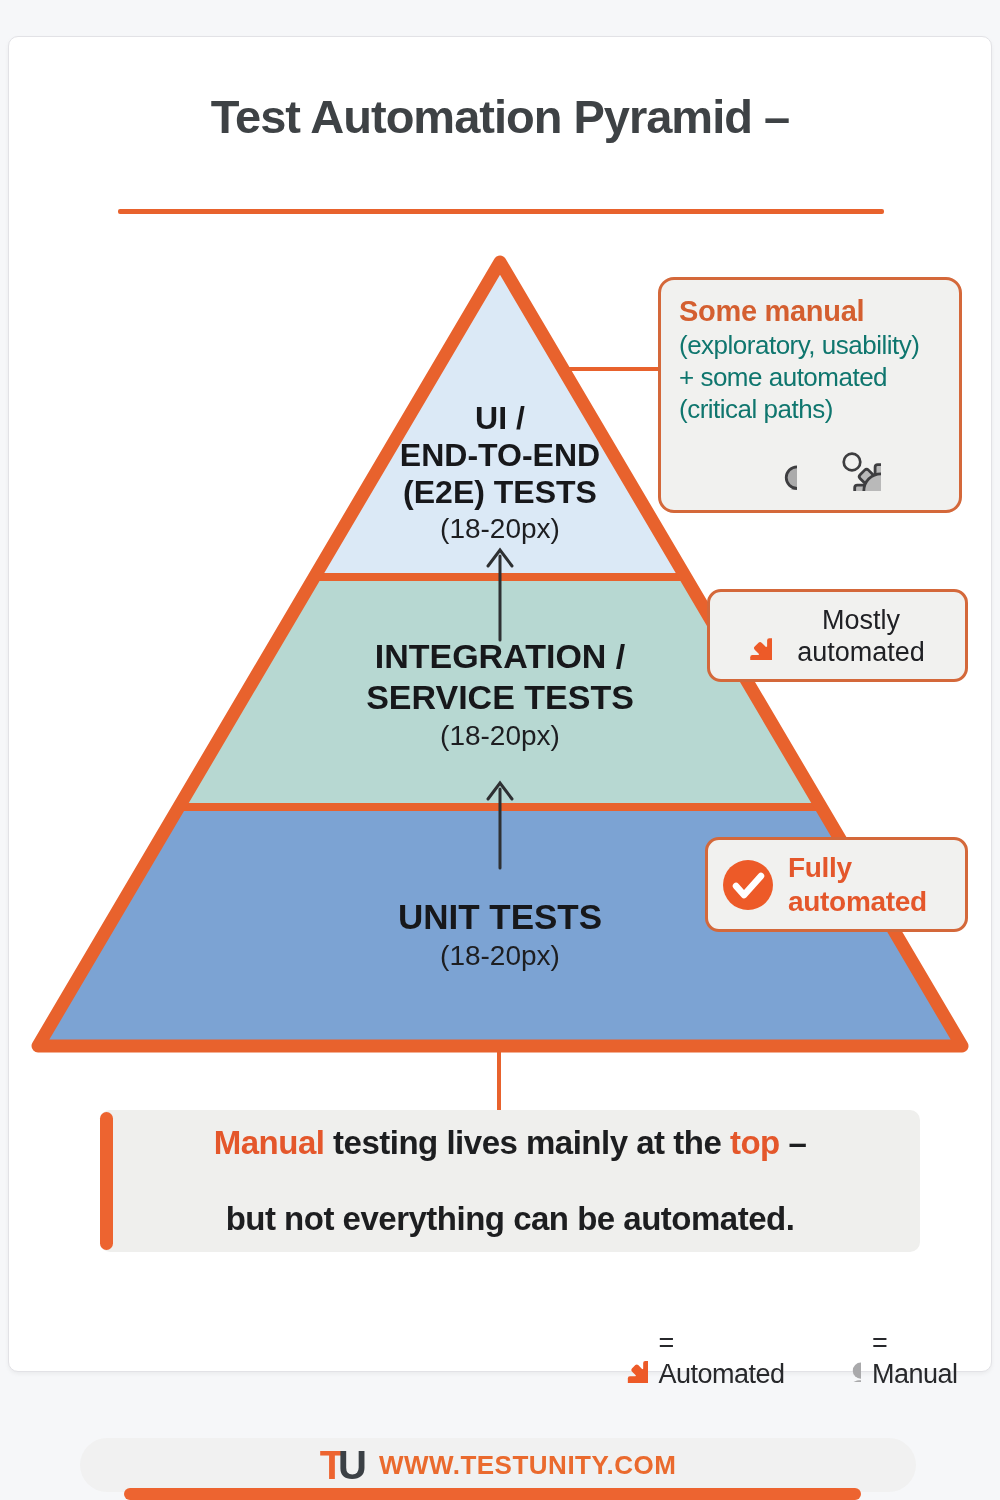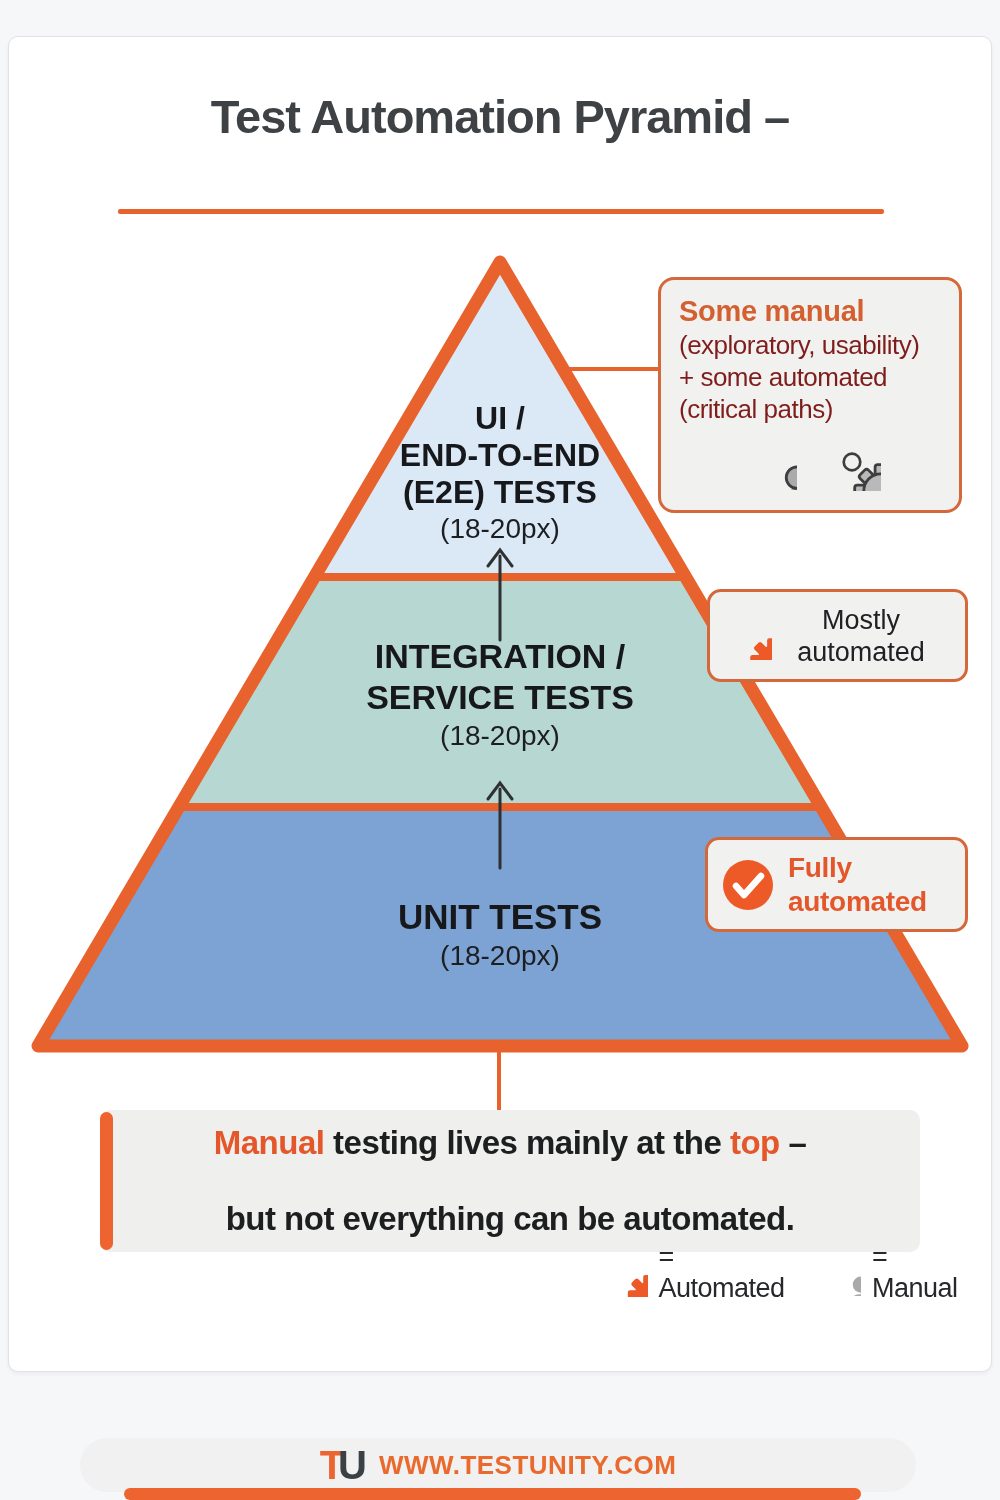--- a/index.html
+++ b/index.html
@@ -40,40 +40,40 @@
   .lvl-bottom { left:290px; top:896px; width:420px; }
   .lvl-bottom .lvl-line { font-size:35px; line-height:42px; }
   .lvl-note { font-size:28px; font-weight:normal; line-height:36px; color:#1d1e21; }
 
   
   .callout {
     background:#f1f1ef; border:3px solid #d4683a; border-radius:16px;
   }
   .co-top { left:658px; top:277px; width:304px; height:236px; padding:14px 16px 10px 18px; }
   .co-top-heading { font-size:29px; font-weight:bold; color:#d45f30; line-height:35px; letter-spacing:-0.3px; }
-  .co-top-line { font-size:26px; color:#7f1d1d; line-height:32px; letter-spacing:-0.5px; white-space:nowrap; }
+  .co-top-line { font-size:26px; color:#0f766e; line-height:32px; letter-spacing:-0.5px; white-space:nowrap; }
   .co-top-icons { display:flex; justify-content:center; align-items:center; gap:26px; margin-top:8px; }
 
   .co-mid { left:707px; top:589px; width:261px; height:93px;
     display:flex; align-items:center; gap:14px; padding:0 12px 0 14px; border-radius:14px;text-align:center; }
   .co-mid-label { font-size:27px; color:#202125; line-height:32px; width:150px; }
 
   .co-bot { left:705px; top:837px; width:263px; height:95px;
     display:flex; align-items:center; gap:12px; padding:0 10px 0 12px; border-radius:14px; }
   .co-bot-label { font-size:28px; font-weight:bold; color:#e4572b; line-height:34px; width:160px; letter-spacing:-0.3px; }
 
   
   .banner { left:100px; top:1110px; width:820px; height:142px; background:#efefed; border-radius:10px;
     display:flex; flex-direction:column; justify-content:center; text-align:center;gap:30px; }
   .banner-bar { left:100px; top:1112px; width:13px; height:138px; background:#ed6430; border-radius:7px; }
   .banner-line { font-size:33px; font-weight:bold; color:#1d1e20; line-height:46px; letter-spacing:-0.5px; }
   .accent { color:#e4572b; }
 
   
-  .legend { left:604px; top:1246px; width:366px; height:54px; display:flex; align-items:center; }
+  .legend { left:604px; top:1332px; width:366px; height:54px; display:flex; align-items:center; }
   .legend-label { font-size:27px; color:#27282b; letter-spacing:-0.5px; }
   .lg-gap-s { width:12px; } .lg-gap-m { width:30px; }
 
   
   .footer-bar { left:80px; top:1438px; width:836px; height:54px; background:#f1f1f1; border-radius:27px;
     display:flex; align-items:center; justify-content:center; }
   .logo { font-size:40px; font-weight:bold; letter-spacing:-6px; margin-right:18px; line-height:40px; }
   .logo-t { color:#ed6430; }
   .logo-u { color:#3b4045; }
   .site { font-size:26px; font-weight:bold; color:#ea6a2e; letter-spacing:0.5px; }

